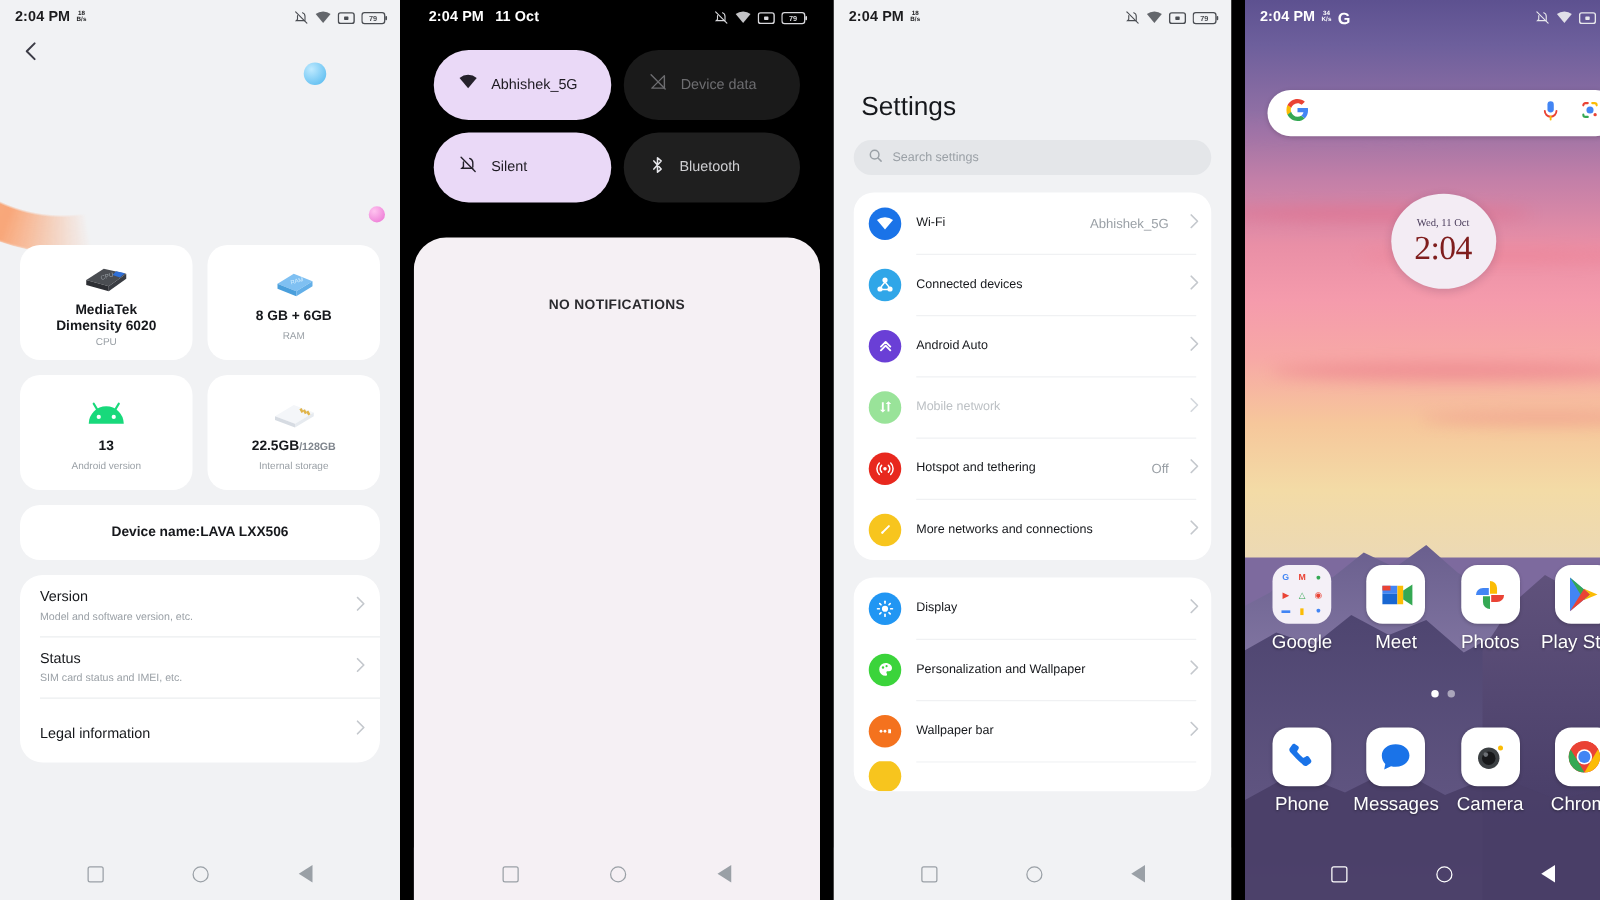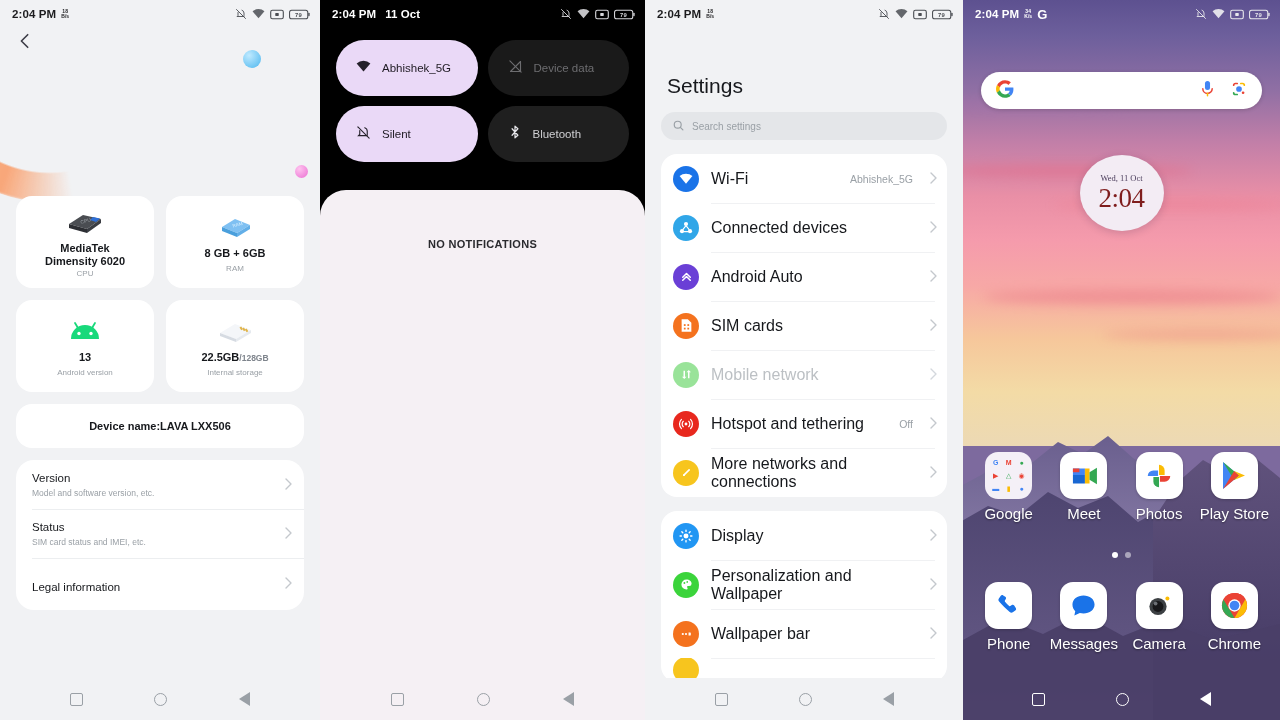--- a/index.html
+++ b/index.html
@@ -2,21 +2,21 @@
 <html><head>
 <meta charset="utf-8">
 <title>Android Screens</title>
 <style>
   * { box-sizing: border-box; margin: 0; padding: 0; }
   html, body {
     width: 1280px; height: 720px;
     background: #000; overflow: hidden;
     font-family: "Liberation Sans", sans-serif;
   }
-  .stage { position: relative; width: 1280px; height: 720px; display: flex; }
+  .stage { position: relative; width: 1280px; height: 720px; display: flex; gap: 11px; }
 
   
   .panel { position: relative; height: 720px; overflow: hidden; flex: none; }
   .p1 { width: 320px; background: #f1f2f4; }
   .p2 { width: 325px; background: #000; }
   .p3 { width: 318px; background: #f1f2f4; }
   .p4 { width: 317px; background: #7d6a9e; }
 
   
   .statusbar {
@@ -101,21 +101,21 @@
   .set-title { font-size: 21px; color: #16181c; padding: 46px 0 0 22px; font-weight: normal; }
   .searchbar {
     margin: 14px 16px 0; height: 28px; border-radius: 14px; background: #e4e6e9;
     display: flex; align-items: center; gap: 8px; padding: 0 12px;
   }
   .searchbar .ph { font-size: 10px; color: #9aa0a6; }
   .set-group { background: #fff; border-radius: 16px; margin: 14px 16px 0; overflow: hidden; }
   .srow { position: relative; display: flex; align-items: center; height: 49px; padding: 0 26px 0 12px; }
   .srow + .srow::before { content: ""; position: absolute; left: 50px; right: 12px; top: 0; height: 1px; background: #f0f1f3; }
   .sicon { width: 26px; height: 26px; border-radius: 50%; flex: none; display: flex; align-items: center; justify-content: center; margin-right: 12px; }
-  .srow .name { font-size: 16px; color: #16181c; flex: 1; }
+  .srow .name { font-size: 10px; color: #16181c; flex: 1; }
   .srow.disabled .name { color: #bcc0c4; }
   .srow .value { font-size: 10.5px; color: #9aa0a6; margin-right: 8px; }
   .srow .chev { position: absolute; right: 10px; top: 50%; transform: translateY(-50%); }
 
   
   .wallpaper { position: absolute; inset: 0; overflow: hidden; }
   .sky { position: absolute; left: 0; right: 0; top: 0; height: 62%;
     background: linear-gradient(180deg, #5d5190 0%, #6d5f9c 8%, #8f6fa4 20%, #c27fa8 32%,
       #e98fa6 44%, #f59bac 54%, #f7a8a6 64%, #f6c79b 76%, #f3dba6 88%, #ecd9b4 100%); }
   .sky-streak { position: absolute; border-radius: 50%; filter: blur(6px); opacity: .45; }
@@ -485,37 +485,20 @@
             <polyline points="5,11 10,6 15,11"></polyline>
               <polyline points="5,15 10,10 15,15"></polyline>
           </svg>
         </span>
         <span class="name">Android Auto</span>
         <span class="chev"><svg width="7" height="12" viewBox="0 0 7 12" fill="none" stroke="#c4c8cd" stroke-width="1.4" stroke-linecap="round" stroke-linejoin="round">
               <polyline points="1,1 6,6 1,11"></polyline>
             </svg></span>
       </div>
 
-      <div class="srow">
-        <span class="sicon" style="background:#f4721e">
-          <svg width="13" height="15" viewBox="0 0 14 17" fill="#fff">
-            <path d="M1.5 1.5 h7 l4 4 v10 h-11 z" fill="#fff"></path>
-            <g fill="#f4721e">
-                <rect x="4" y="7" width="2" height="2"></rect>
-                <rect x="8" y="7" width="2" height="2"></rect>
-                <rect x="4" y="11" width="2" height="2"></rect>
-                <rect x="8" y="11" width="2" height="2"></rect>
-              </g>
-          </svg>
-        </span>
-        <span class="name">SIM cards</span>
-        <span class="chev"><svg width="7" height="12" viewBox="0 0 7 12" fill="none" stroke="#c4c8cd" stroke-width="1.4" stroke-linecap="round" stroke-linejoin="round">
-              <polyline points="1,1 6,6 1,11"></polyline>
-            </svg></span>
-      </div>
 
       <div class="srow disabled">
         <span class="sicon" style="background:#1fc21f;opacity:.45">
           <svg width="15" height="15" viewBox="0 0 20 20" fill="#fff">
             <path d="M6 5 v8 l-2 0 l3 3 l3 -3 l-2 0 v-8 z"></path>
               <path d="M14 15 v-8 l2 0 l-3 -3 l-3 3 l2 0 v8 z"></path>
           </svg>
         </span>
         <span class="name">Mobile network</span>
         <span class="chev"><svg width="7" height="12" viewBox="0 0 7 12" fill="none" stroke="#d4d8dd" stroke-width="1.4" stroke-linecap="round" stroke-linejoin="round">

